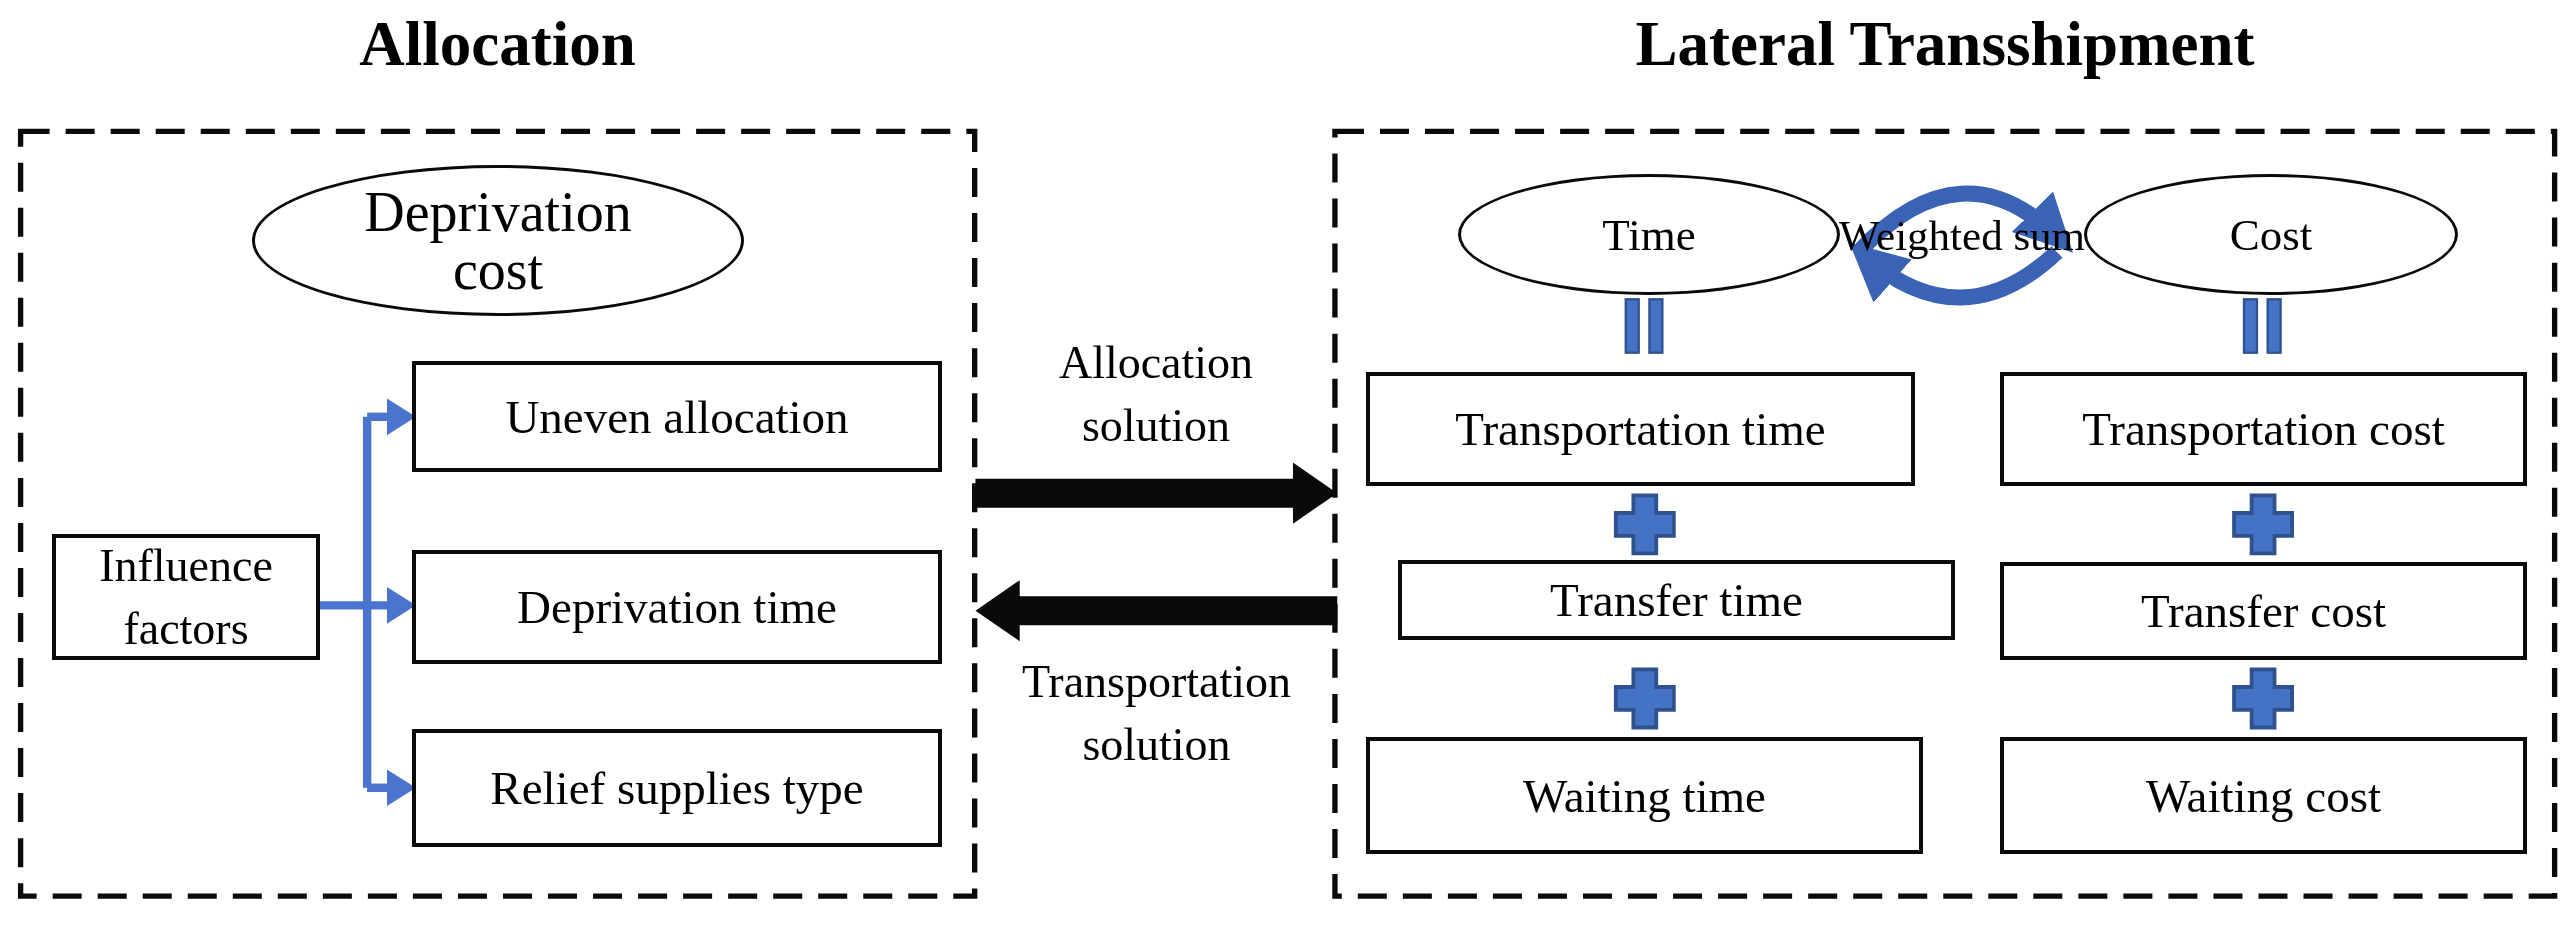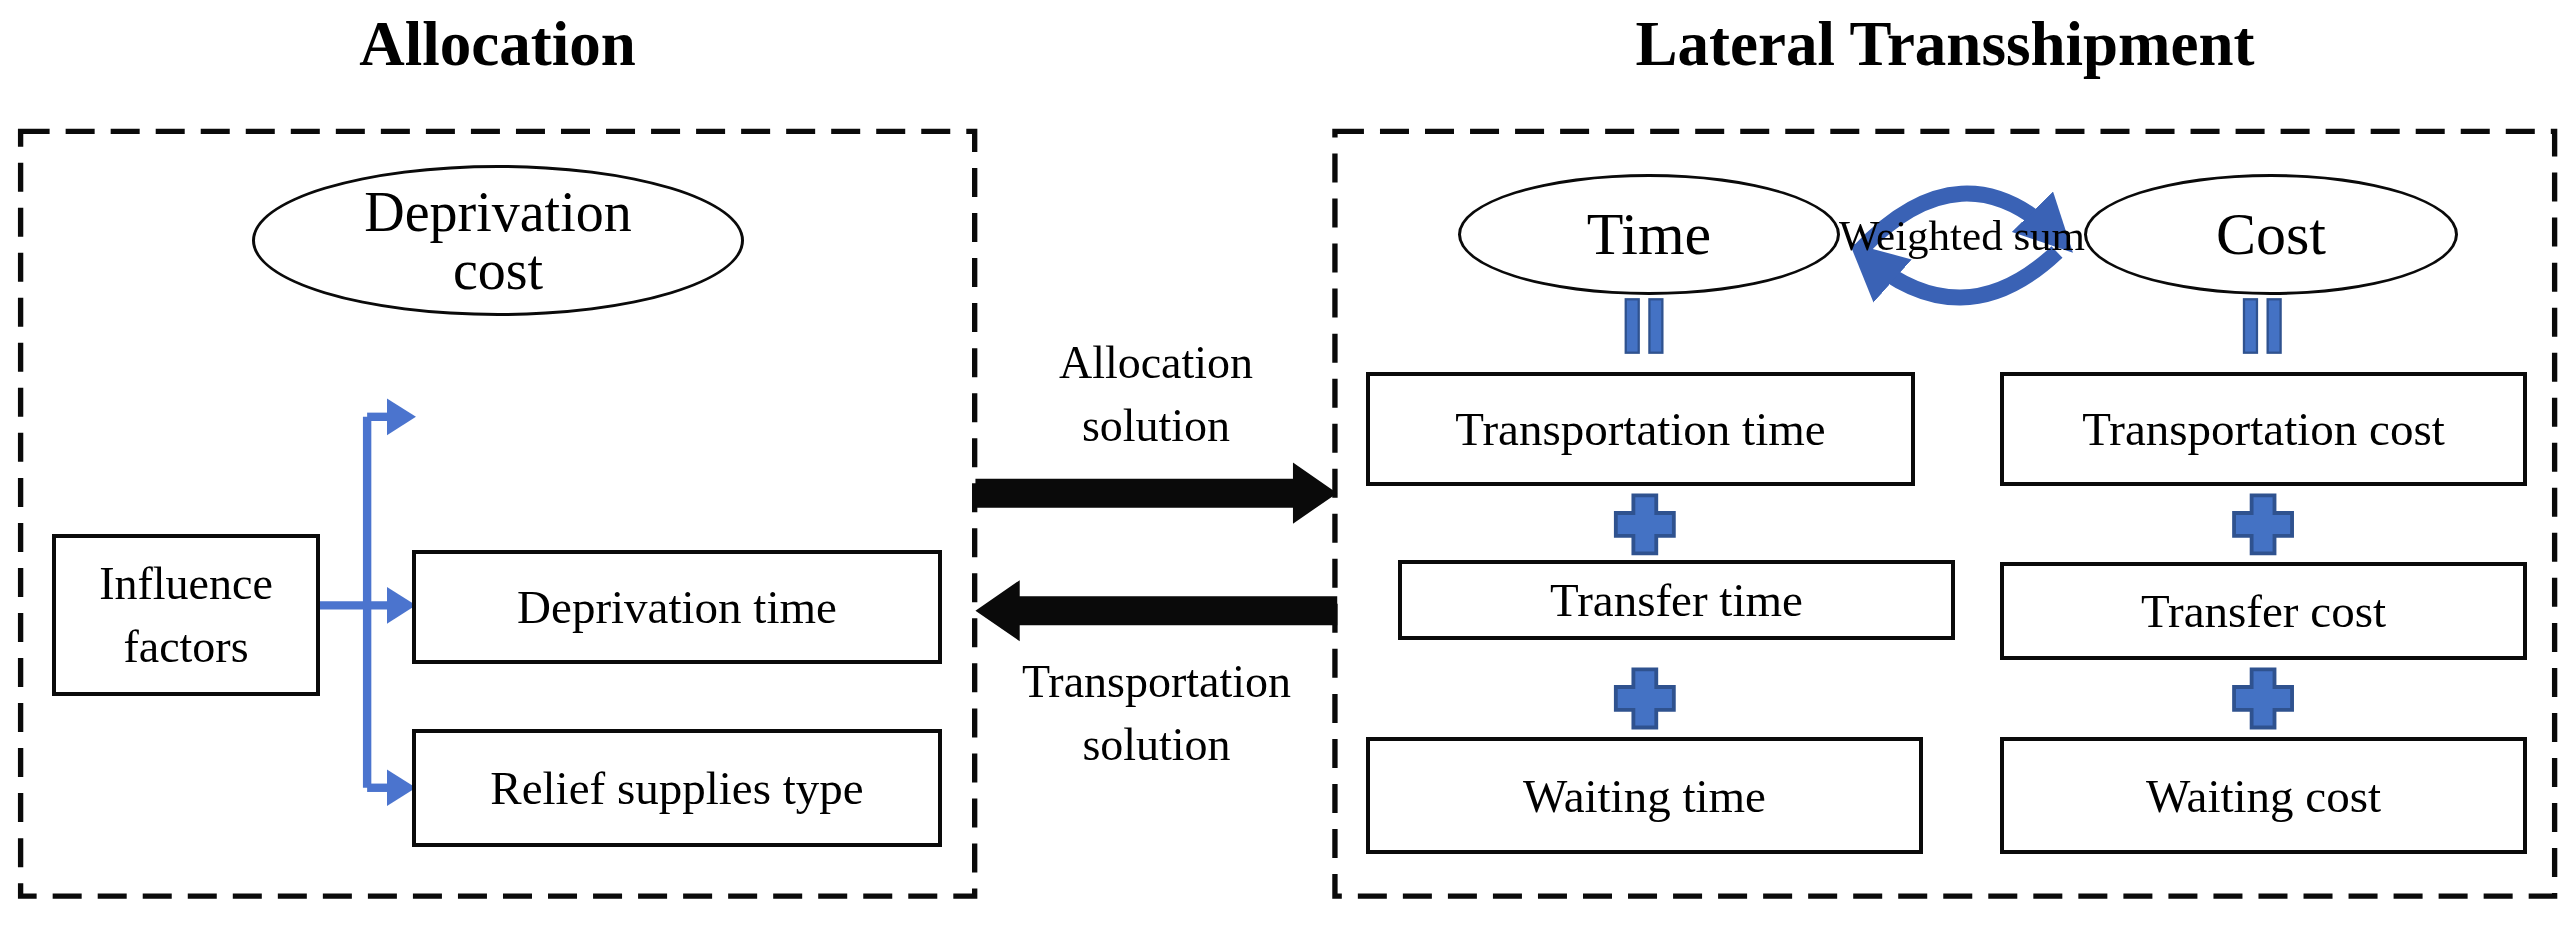--- a/index.html
+++ b/index.html
@@ -14,21 +14,21 @@
   #shapes{position:absolute;left:0;top:0;z-index:0;}
   .abs{position:absolute;z-index:1;box-sizing:border-box;}
   .panel-title{
     font-weight:bold;font-size:63px;line-height:73px;text-align:center;
   }
   .node{
     display:flex;align-items:center;justify-content:center;
     text-align:center;background:#ffffff;
   }
   .rect-node{border:4.6px solid #0a0a0a;font-size:47px;}
-  .ellipse-node{border:3.1px solid #0a0a0a;border-radius:50%;font-size:60px;}
+  .ellipse-node{border:3.1px solid #0a0a0a;border-radius:50%;font-size:45px;}
   .two-line{flex-direction:column;}
   .mid-label{
     text-align:center;font-size:46px;line-height:63px;z-index:2;
   }
   .weighted{
     text-align:center;font-size:43px;line-height:46px;z-index:2;
   }
   .influence{font-size:46px;line-height:63px;}
   .ellipse-big{font-size:56px;line-height:58px;}
 </style>
@@ -83,25 +83,28 @@
   </svg>
 
   <div class="abs panel-title" style="left:20.6px;top:7.6px;width:954px;">Allocation</div>
   <div class="abs panel-title" style="left:1335px;top:7.6px;width:1220px;">Lateral Transshipment</div>
 
   <div class="abs node ellipse-node two-line ellipse-big" style="left:252px;top:165px;width:492px;height:151px;">
     <span>Deprivation</span>
     <span>cost</span>
   </div>
 
-  <div class="abs node rect-node two-line influence" style="left:52px;top:534px;width:268px;height:162px;">
+  <div class="abs node rect-node two-line influence" style="left:52px;top:534px;width:268px;height:126px;">
     <span>Influence</span>
     <span>factors</span>
   </div>
 
+  <div class="abs node rect-node" style="left:412px;top:361px;width:530px;height:111px;">
+    <span>Uneven allocation</span>
+  </div>
   <div class="abs node rect-node" style="left:412px;top:550px;width:530px;height:114px;">
     <span>Deprivation time</span>
   </div>
   <div class="abs node rect-node" style="left:412px;top:729px;width:530px;height:118px;">
     <span>Relief supplies type</span>
   </div>
 
   <div class="abs mid-label" style="left:975px;top:331px;width:362px;">
     <div>Allocation</div>
     <div>solution</div>

